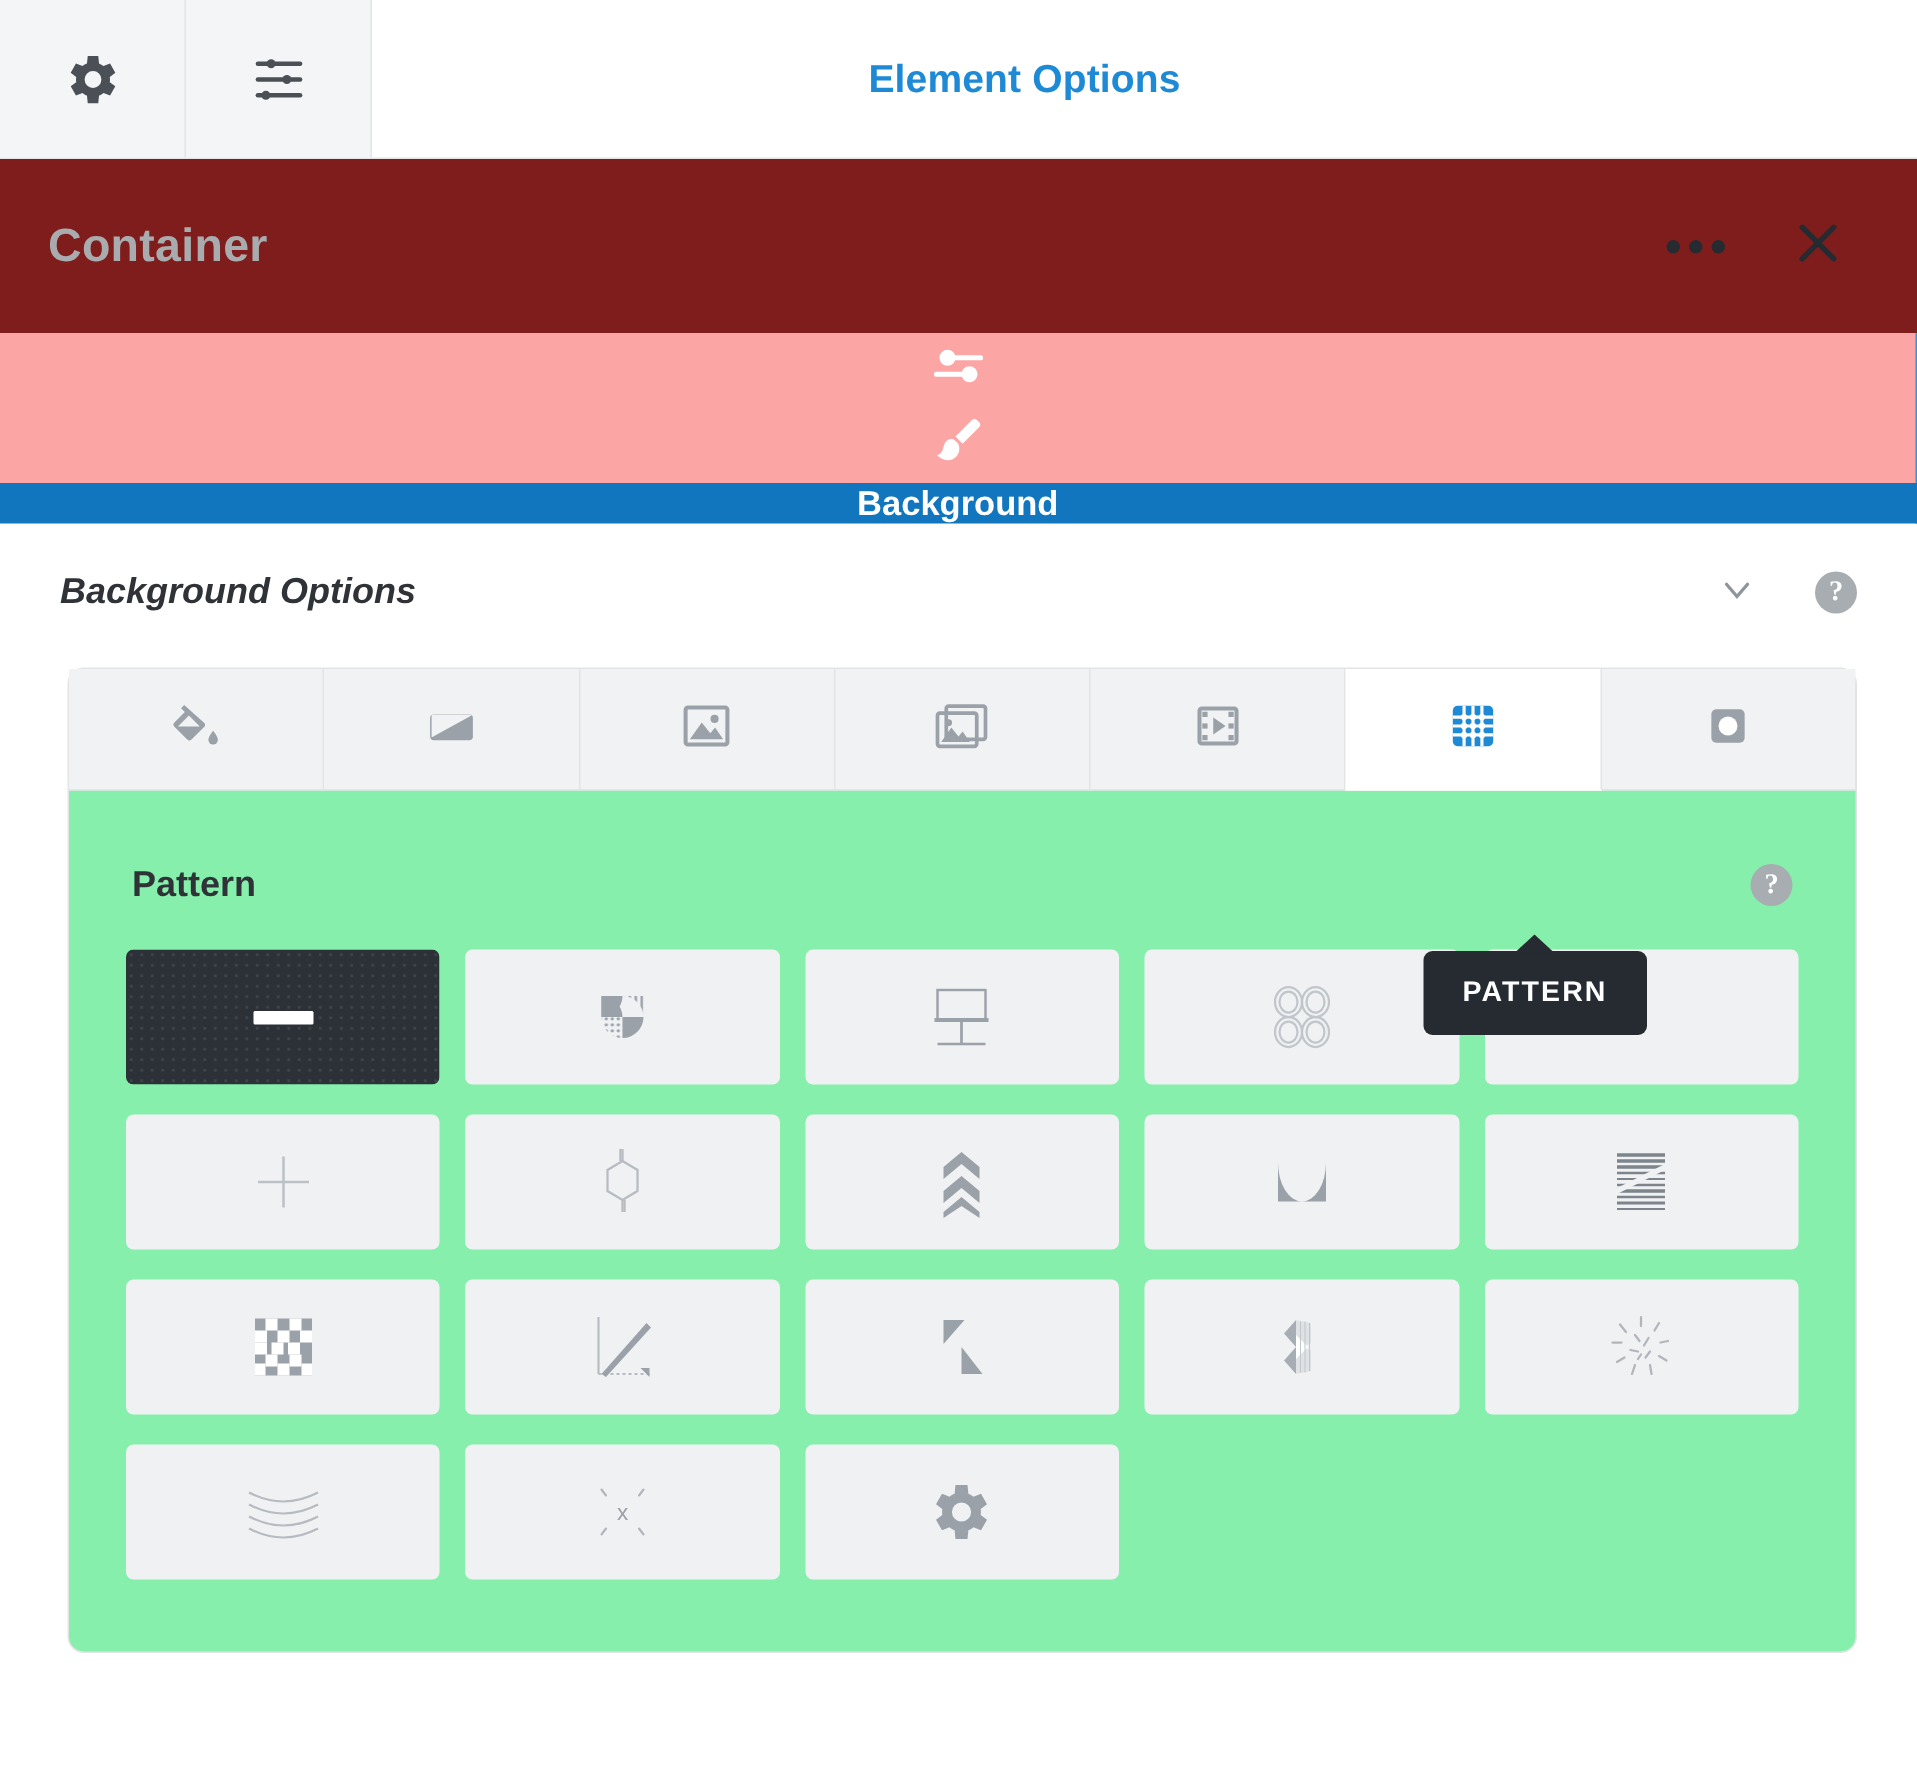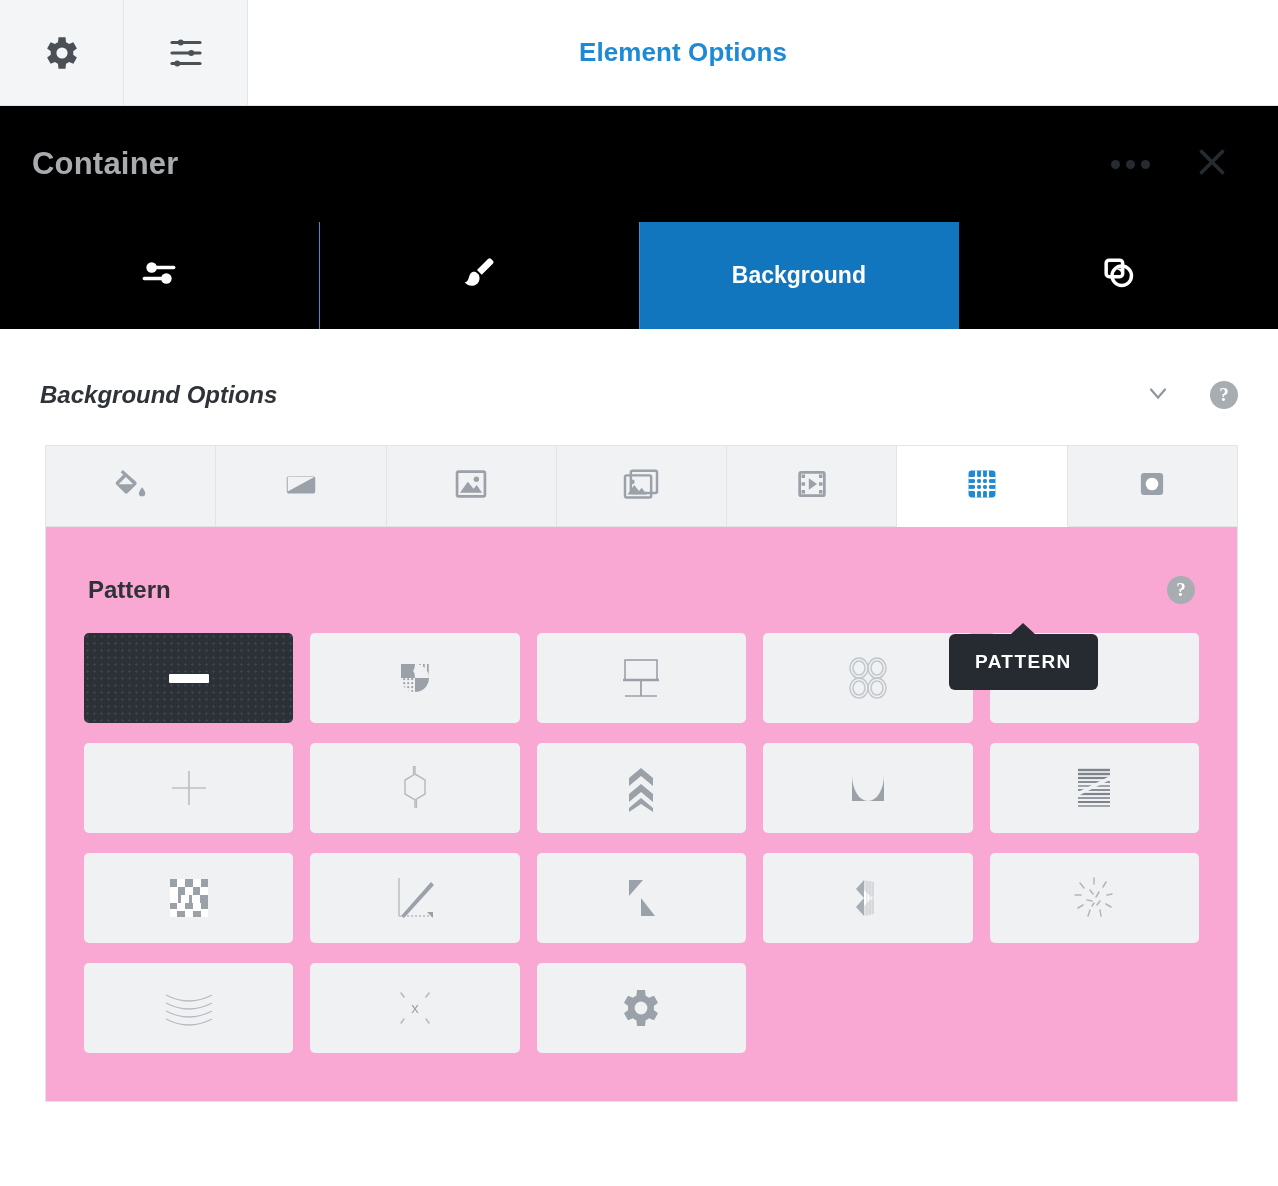--- a/index.html
+++ b/index.html
@@ -37,42 +37,43 @@
     font-weight: bold;
     letter-spacing: .1px;
   }
 
   
   .elem-header {
     height: 116px;
     display: flex;
     align-items: center;
     padding: 0 32px 0 32px;
-    background: #000000;
+    background: #7f1d1d;
   }
   .elem-name {
     font-size: 31px;
     font-weight: bold;
     color: #a9acaf;
     letter-spacing: .2px;
   }
   .elem-header-spacer { flex: 1; }
   .elem-header-actions {
     display: flex; align-items: center; gap: 32px;
     padding-right: 12px;
   }
   .dots-btn { display: flex; gap: 6px; align-items: center; cursor: pointer; padding: 8px; }
   .dots-btn i { width: 9px; height: 9px; border-radius: 50%; background: #252b30; display: block; }
   .close-btn { cursor: pointer; padding: 4px; display: flex; }
 
   
   .maintabs {
     display: flex;
     height: 107px;
-    background: #000000;
+    background: #fca5a5;
+    flex-direction: column;
   }
   .maintab {
     flex: 1;
     display: flex; align-items: center; justify-content: center;
     color: #ffffff;
     font-size: 23px;
     font-weight: bold;
     cursor: pointer;
     border-right: 1px solid #2f95da;
     position: relative;
@@ -102,22 +103,22 @@
     font-size: 19px; font-weight: bold;
     display: flex; align-items: center; justify-content: center;
     cursor: pointer;
     font-family: "Liberation Serif", serif;
   }
 
   
   .panel {
     margin: 20px 40px 0 45px;
     border: 1px solid #e2e4e6;
-    border-radius: 1px;
-    background: #f9a8d4;
+    border-radius: 11px;
+    background: #86efac;
   }
   .subtabs {
     display: flex;
     background: #f1f2f4;
     border-bottom: 1px solid #e2e4e6;
     height: 81px;
   }
   .subtab {
     flex: 1;
     display: flex; align-items: center; justify-content: center;

